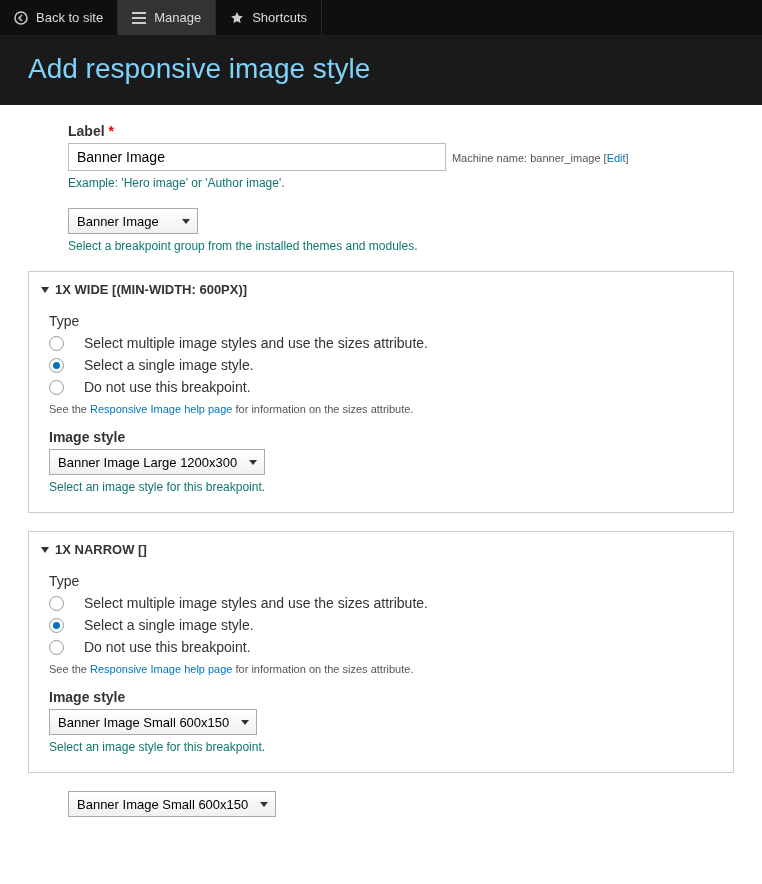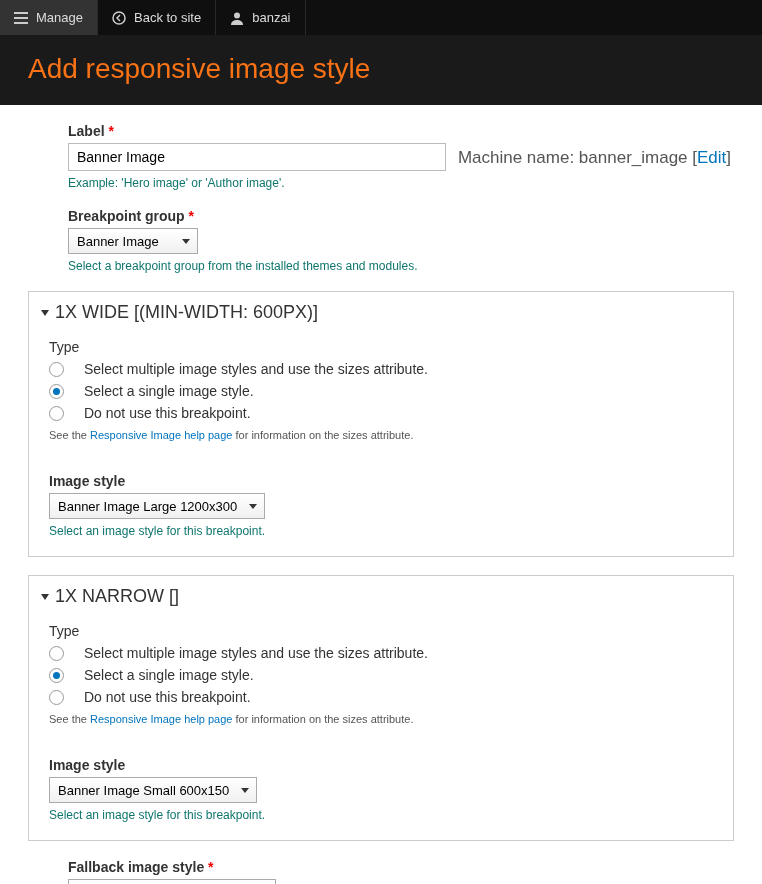--- a/index.html
+++ b/index.html
@@ -2,73 +2,72 @@
 <html><head>
 <meta charset="utf-8">
 <style>
 * { box-sizing: border-box; margin: 0; padding: 0; }
 body { font-family: -apple-system, BlinkMacSystemFont, "Segoe UI", Helvetica, Arial, sans-serif; font-size: 14px; color: #333; width: 762px; }
 .toolbar { background: #0f0f0f; display: flex; height: 35px; }
 .toolbar-item { display: flex; align-items: center; padding: 0 14px; color: #ddd; font-size: 13px; cursor: pointer; border-right: 1px solid #2a2a2a; gap: 8px; }
 .toolbar-item.active { background: #333; }
 .toolbar-item svg { fill: #ccc; }
 .page-header { background: #1a1a1a; padding: 18px 28px 20px; }
-.page-header h1 { color: #f97316; font-weight: 300; font-size: 28px; }
+.page-header h1 { color: #7dd3fc; font-weight: 300; font-size: 28px; }
 .content { padding: 18px 28px 30px; }
 .breadcrumb { font-size: 14px; margin-bottom: 18px; }
 .breadcrumb a { color: #0074bd; text-decoration: none; }
 .breadcrumb .sep { color: #333; margin: 0 3px; }
 .form-item { margin-bottom: 18px; padding-left: 40px; }
 .form-item label { display: block; font-size: 14px; font-weight: 600; margin-bottom: 4px; }
 .required { color: #e00; }
 .text-input { border: 1px solid #bbb; padding: 5px 8px; font-size: 14px; width: 378px; height: 28px; }
-.machine-name { display: inline-block; font-size: 17px; color: #555; margin-left: 8px; vertical-align: middle; }
+.machine-name { display: inline-block; font-size: 11px; color: #555; margin-left: 2px; vertical-align: middle; }
 .machine-name a { color: #0074bd; text-decoration: none; }
 .description { font-size: 12px; color: #0f766e; margin-top: 5px; }
 .select-wrap { position: relative; display: inline-block; }
 .select { border: 1px solid #aaa; background: linear-gradient(#fff,#f0f0f0); padding: 4px 26px 4px 8px; font-size: 13px; height: 26px; appearance: none; cursor: pointer; min-width: 130px; }
 .select-wrap::after { content: ""; position: absolute; right: 8px; top: 50%; margin-top: -2px; border-left: 4px solid transparent; border-right: 4px solid transparent; border-top: 5px solid #333; pointer-events: none; }
 .details { border: 1px solid #ccc; margin-bottom: 18px; }
-.details summary { padding: 10px 12px; font-weight: 400; font-size: 18px; cursor: pointer; list-style: none; display: flex; align-items: center; gap: 6px; text-transform: uppercase; }
+.details summary { padding: 10px 12px; font-weight: 700; font-size: 13px; cursor: pointer; list-style: none; display: flex; align-items: center; gap: 6px; text-transform: uppercase; }
 .details summary::before { content: ""; border-left: 4px solid transparent; border-right: 4px solid transparent; border-top: 6px solid #333; display: inline-block; }
 .details-body { padding: 6px 20px 18px; }
 .radio-group { margin-bottom: 8px; }
 .radio-item { display: flex; align-items: center; gap: 20px; margin: 6px 0; font-size: 14px; }
 .radio { appearance: none; width: 15px; height: 15px; border: 1px solid #999; border-radius: 50%; display: inline-flex; align-items: center; justify-content: center; cursor: pointer; }
 .radio:checked::after { content: ""; width: 7px; height: 7px; background: #0074bd; border-radius: 50%; display: block; }
 .help-text { font-size: 11px; color: #555; }
 .help-text a { color: #0074bd; text-decoration: none; }
-.subsection { margin-top: 32px; }
+.subsection { margin-top: 14px; }
 .subsection label { font-weight: 600; display: block; margin-bottom: 4px; }
 </style>
 </head>
 <body>
 
 <div class="toolbar">
+  <div class="toolbar-item">
+    <svg width="14" height="14" viewBox="0 0 14 14">
+        <circle cx="7" cy="7" r="6" fill="none" stroke="#ccc" stroke-width="1.5"></circle>
+        <path d="M8 4 L5 7 L8 10" fill="none" stroke="#ccc" stroke-width="1.5"></path>
+      </svg>
+    <span>Back to site</span>
+  </div>
   <div class="toolbar-item active">
     <svg width="14" height="12" viewBox="0 0 14 12">
         <rect y="0" width="14" height="2"></rect>
         <rect y="5" width="14" height="2"></rect>
         <rect y="10" width="14" height="2"></rect>
       </svg>
     <span>Manage</span>
   </div>
   <div class="toolbar-item">
     <svg width="14" height="14" viewBox="0 0 14 14">
-        <circle cx="7" cy="7" r="6" fill="none" stroke="#ccc" stroke-width="1.5"></circle>
-        <path d="M8 4 L5 7 L8 10" fill="none" stroke="#ccc" stroke-width="1.5"></path>
+        <path d="M7 1l1.8 3.7 4 .6-2.9 2.8.7 4L7 10.2 3.4 12l.7-4L1.2 5.3l4-.6z"></path>
       </svg>
-    <span>Back to site</span>
-  </div>
-  <div class="toolbar-item">
-    <svg width="14" height="14" viewBox="0 0 14 14">
-        <circle cx="7" cy="4.5" r="3"></circle>
-        <path d="M1 14c0-3.3 2.7-5 6-5s6 1.7 6 5z"></path>
-      </svg>
-    <span>banzai</span>
+    <span>Shortcuts</span>
   </div>
 </div>
 
 <div class="page-header">
   <h1>Add responsive image style</h1>
 </div>
 
 <div class="content">
 
 
@@ -77,21 +76,20 @@
     <input type="text" class="text-input" value="Banner Image" style="">
     <span class="machine-name">
       <span>Machine name:</span>
       <span>banner_image</span>
       [<a href="#">Edit</a>]
     </span>
     <div class="description">Example: 'Hero image' or 'Author image'.</div>
   </div>
 
   <div class="form-item">
-    <label><span>Breakpoint group</span> <span class="required">*</span></label>
     <div class="select-wrap">
       <select class="select">
         <option>Banner Image</option>
       </select>
     </div>
     <div class="description">Select a breakpoint group from the installed themes and modules.</div>
   </div>
 
   <details class="details" open="">
     <summary>1X Wide [(min-width: 600px)]</summary>
@@ -153,21 +151,20 @@
           <select class="select" style="min-width:200px">
             <option>Banner Image Small 600x150</option>
           </select>
         </div>
         <div class="description">Select an image style for this breakpoint.</div>
       </div>
     </div>
   </details>
 
   <div class="form-item">
-    <label><span>Fallback image style</span> <span class="required">*</span></label>
     <div class="select-wrap">
       <select class="select" style="min-width:200px">
         <option>Banner Image Small 600x150</option>
       </select>
     </div>
     
   </div>
 
 </div>
 

